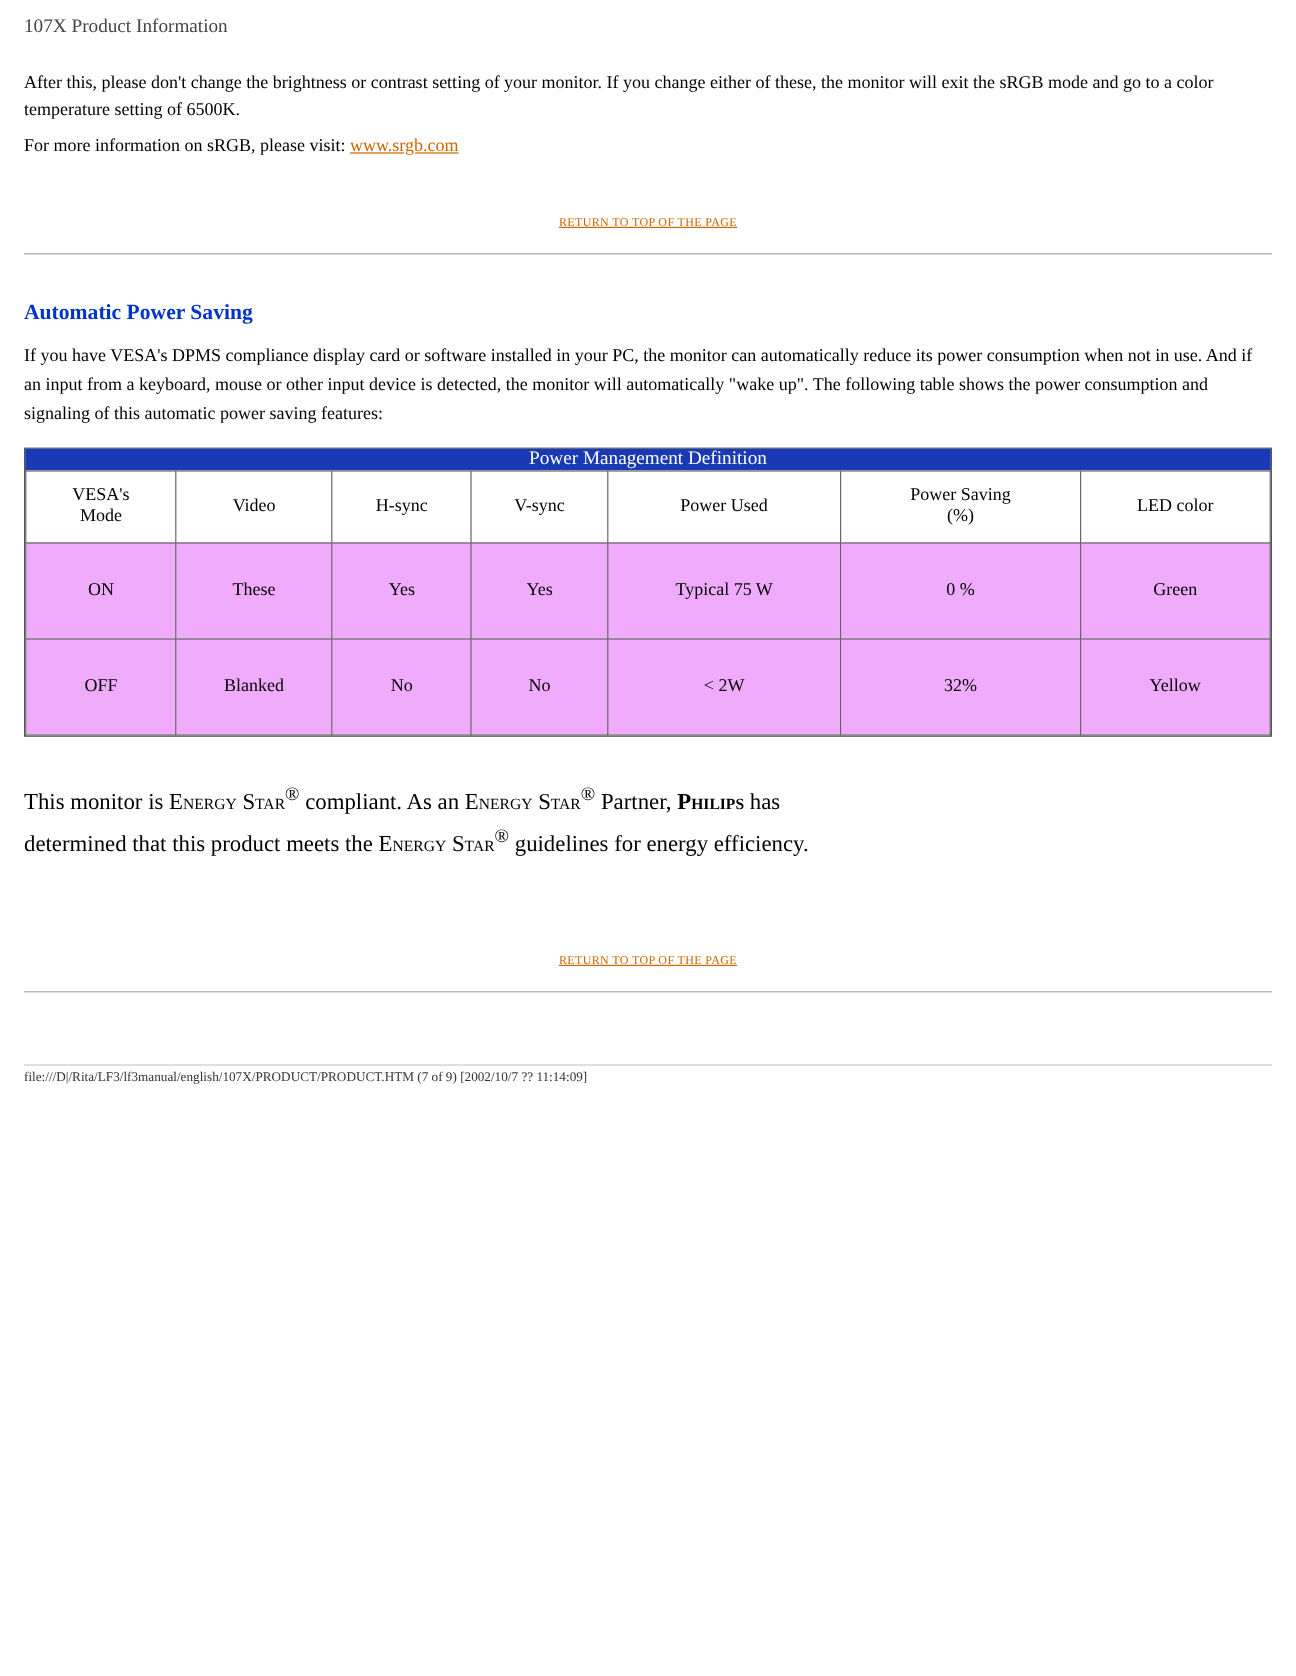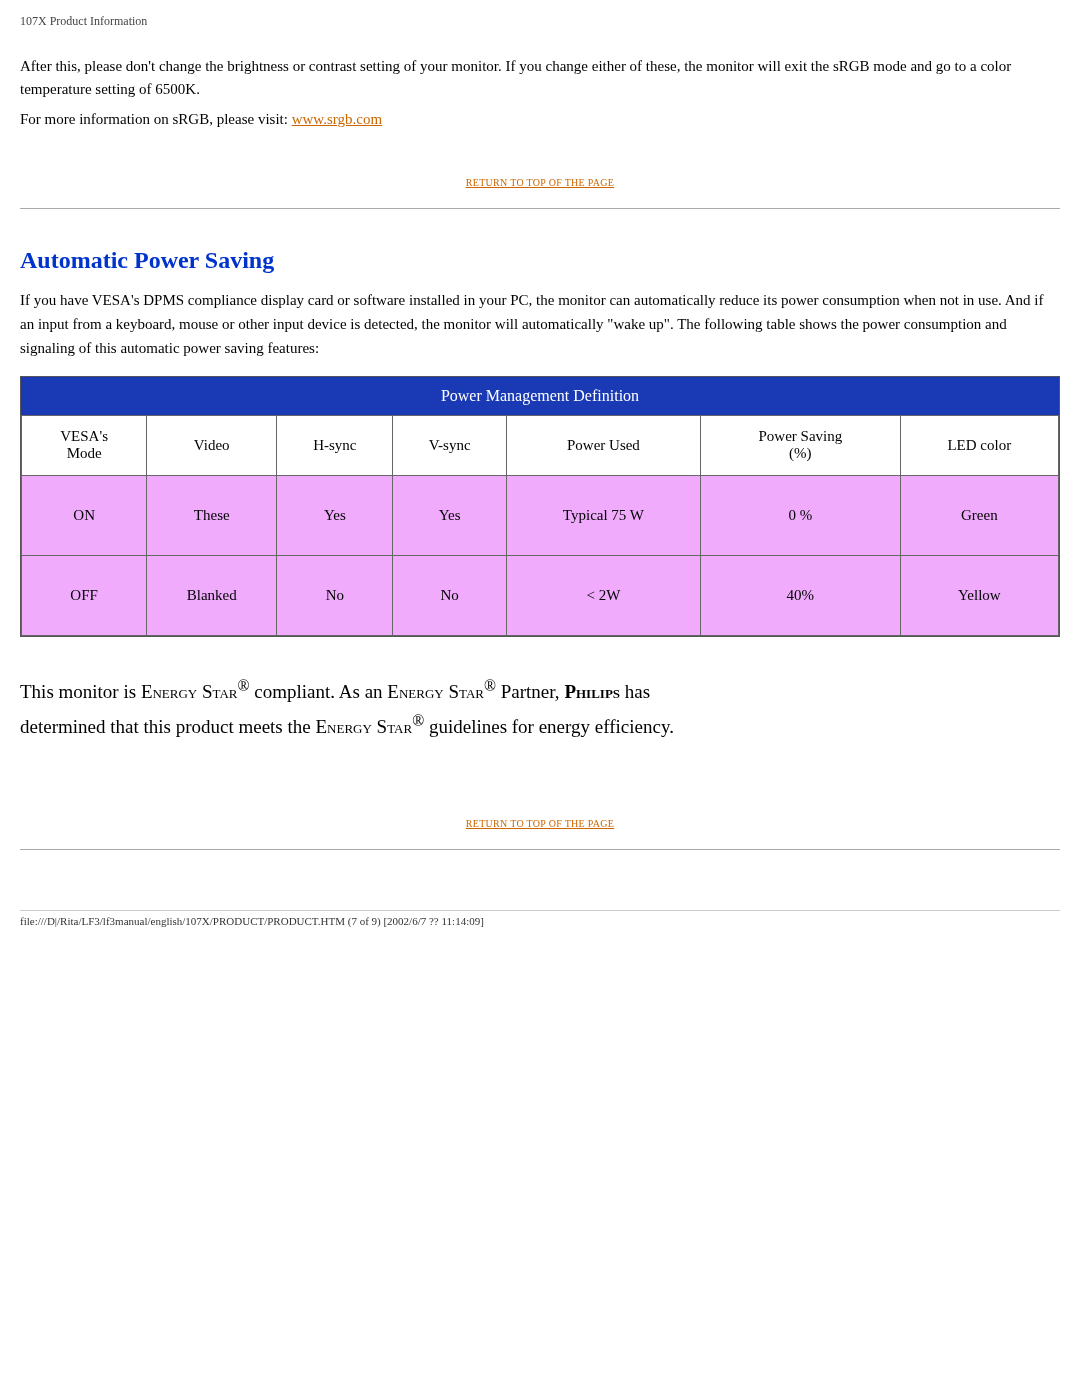--- a/index.html
+++ b/index.html
@@ -9,21 +9,21 @@
       background: #ffffff;
       color: #000000;
       width: 1080px;
       min-height: 1397px;
       position: relative;
     }
     .page-wrapper {
       padding: 10px 20px 40px 20px;
     }
     .breadcrumb-bar {
-      font-size: 12px;
+      font-size: 16px;
       color: #444;
       padding: 4px 0 8px 0;
       border-bottom: none;
     }
     .content-section {
       padding: 10px 0 10px 0;
     }
     p {
       margin: 8px 0;
       line-height: 1.5;
@@ -47,39 +47,38 @@
       letter-spacing: 0.03em;
     }
     .divider {
       border: none;
       border-top: 1px solid #aaa;
       margin: 10px 0 18px 0;
     }
     .section-title {
       color: #0033cc;
       font-weight: bold;
-      font-size: 24px;
+      font-size: 18px;
       margin: 10px 0 14px 0;
     }
     .intro-text {
       margin: 0 0 16px 0;
       line-height: 1.6;
     }
     
     .power-table-wrapper {
       border: 1px solid #555;
       margin: 16px 0;
       width: 100%;
     }
     .table-title-row {
       background: #1a3ab5;
       color: #ffffff;
       text-align: center;
       font-size: 16px;
-      padding: 10px;
       font-weight: normal;
     }
     table.power-table {
       width: 100%;
       border-collapse: collapse;
     }
     table.power-table th, table.power-table td {
       border: 1px solid #666;
       text-align: center;
       vertical-align: middle;
@@ -164,34 +163,34 @@
               <td>Typical 75 W</td>
               <td>0 %</td>
               <td>Green</td>
             </tr>
             <tr>
               <td>OFF</td>
               <td>Blanked</td>
               <td>No</td>
               <td>No</td>
               <td>&lt; 2W</td>
-              <td>40%</td>
+              <td>32%</td>
               <td>Yellow</td>
             </tr>
           </tbody>
       </table>
     </div>
 
     <p class="energy-star-text">
       This monitor is <span class="smallcaps">Energy Star</span><sup>®</sup> compliant. As an <span class="smallcaps">Energy Star</span><sup>®</sup> Partner, <span style="font-variant:small-caps; font-weight:bold;">Philips</span> has<br>
       determined that this product meets the <span class="smallcaps">Energy Star</span><sup>®</sup> guidelines for energy efficiency.
     </p>
   </div>
 
   <div class="return-to-top">
     <a class="link" href="#">RETURN TO TOP OF THE PAGE</a>
   </div>
 
   <hr class="divider">
 
 
-  <div class="footer-statusbar">file:///D|/Rita/LF3/lf3manual/english/107X/PRODUCT/PRODUCT.HTM (7 of 9) [2002/6/7 ?? 11:14:09]</div>
+  <div class="footer-statusbar">file:///D|/Rita/LF3/lf3manual/english/107X/PRODUCT/PRODUCT.HTM (7 of 9) [2002/10/7 ?? 11:14:09]</div>
 </div>
 
 </body></html>

